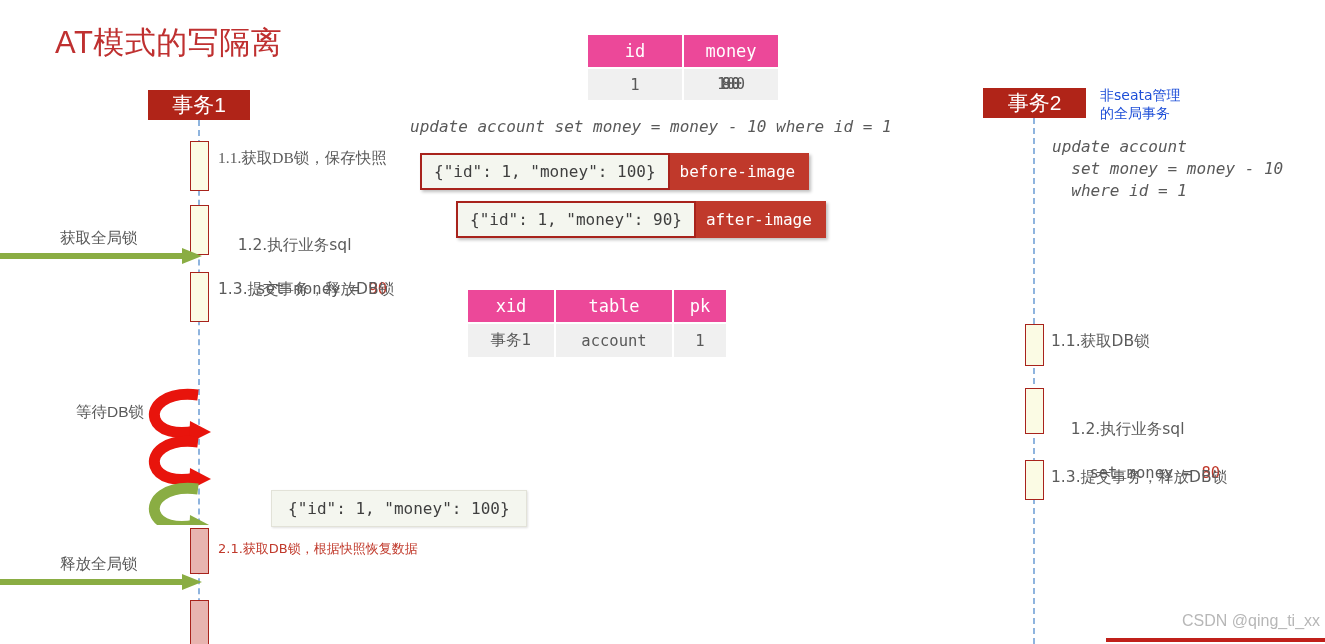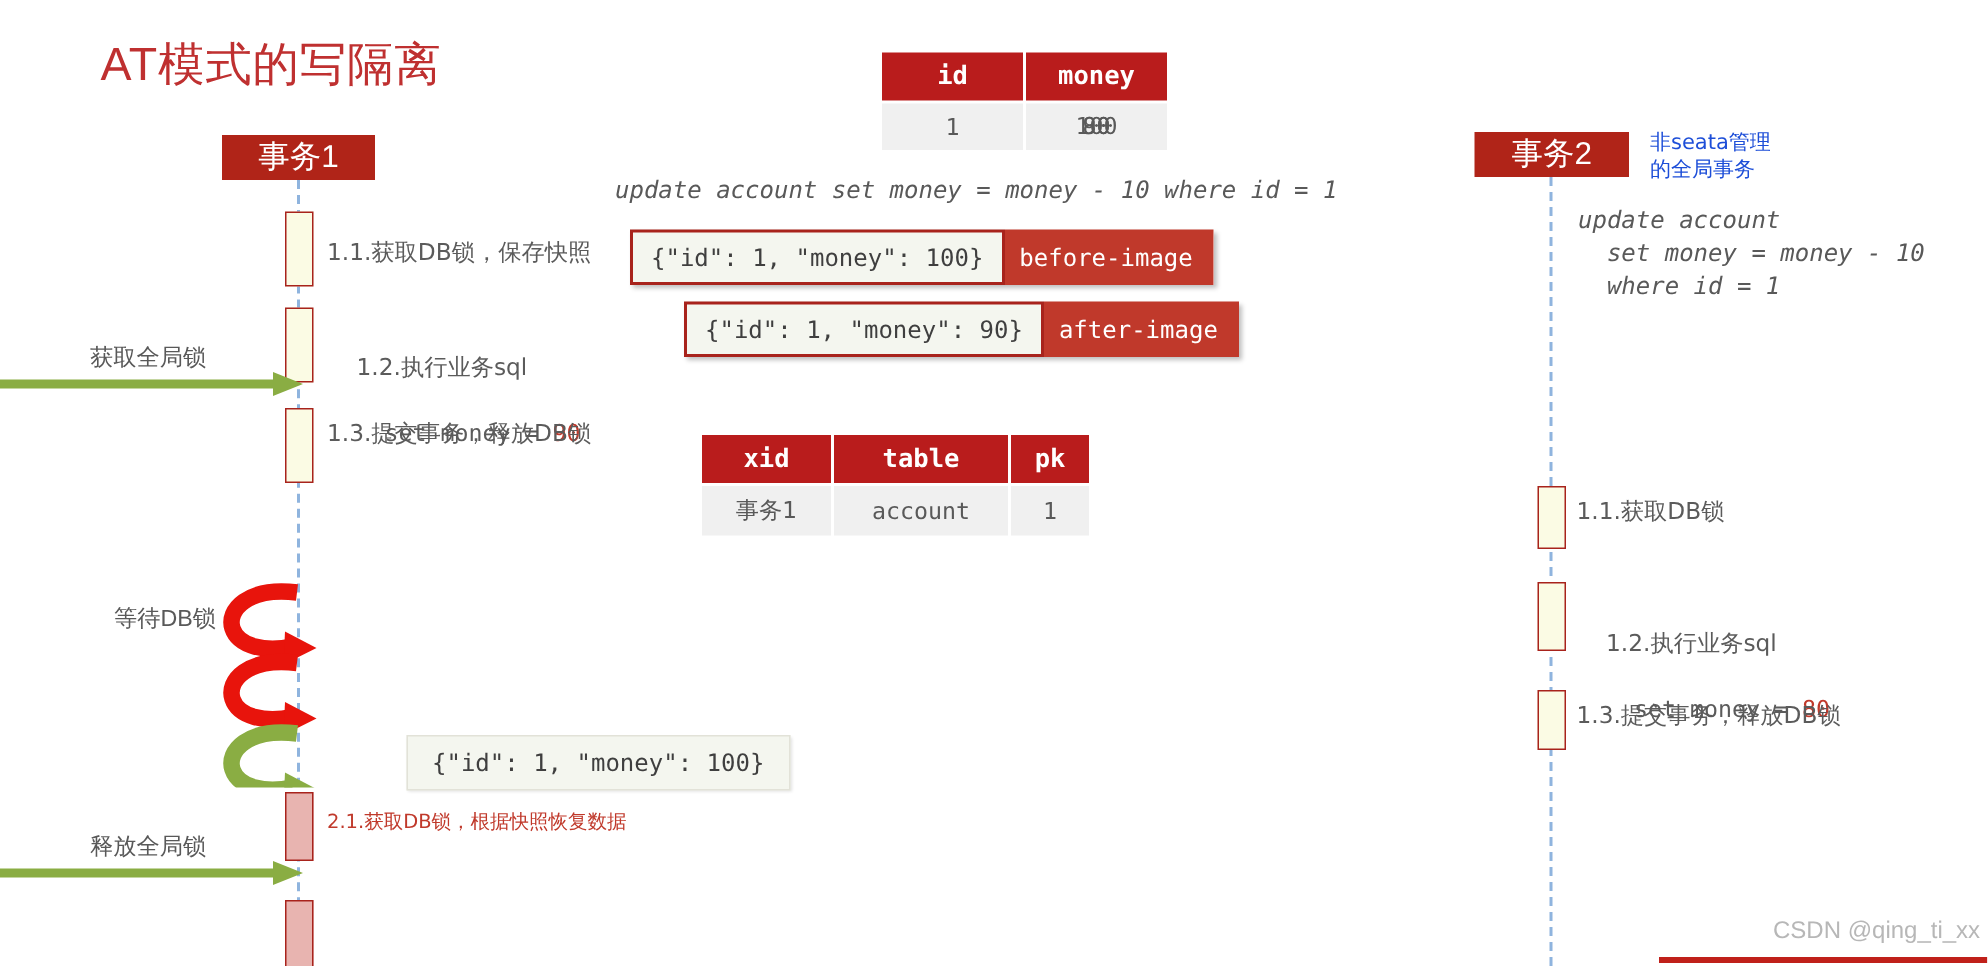--- a/index.html
+++ b/index.html
@@ -20,21 +20,20 @@
   .abs { position: absolute; }
 
   
   #page-title {
     left: 55px; top: 22px;
     font-size: 31px;
     color: #bf3030;
     font-family: "Liberation Sans", "DejaVu Sans", sans-serif;
     letter-spacing: 0.5px;
     white-space: nowrap;
-    margin-left: 12px;
   }
 
   
   .actor-box {
     background: #b02418;
     color: #ffffff;
     font-size: 21px;
     text-align: center;
     line-height: 30px;
     height: 30px;
@@ -85,24 +84,24 @@
     white-space: nowrap;
   }
 
   
   table.dbtable {
     border-collapse: separate;
     border-spacing: 2px;
     font-family: "DejaVu Sans Mono", "Liberation Mono", monospace;
   }
   table.dbtable th {
-    background: #b91c1c;
+    background: #ec4899;
     color: #ffffff;
     font-size: 17px;
-    font-weight: bold;
+    font-weight: normal;
     padding: 6px 4px;
     text-align: center;
   }
   table.dbtable td {
     background: #f0f0f0;
     color: #595959;
     font-size: 15.5px;
     padding: 6px 4px;
     text-align: center;
   }
@@ -220,21 +219,21 @@
 
   <div class="abs actor-box" style="left:148px; top:90px; width:102px;">事务1</div>
   <div class="abs lifeline" style="left:198px; top:120px; height:524px;"></div>
 
   <div class="abs activation" style="left:190px; top:141px; height:48px;"></div>
   <div class="abs activation" style="left:190px; top:205px; height:48px;"></div>
   <div class="abs activation" style="left:190px; top:272px; height:48px;"></div>
   <div class="abs activation rollback" style="left:190px; top:528px; height:44px;"></div>
   <div class="abs activation rollback" style="left:190px; top:600px; height:44px;"></div>
 
-  <div class="abs step" style="left:218px; top:157px;">1.1.获取DB锁，保存快照</div>
+  <div class="abs step" style="left:218px; top:147px;font-family:Liberation Serif, serif;">1.1.获取DB锁，保存快照</div>
 
   <div class="abs step" style="left:218px; top:212px;">
     <span>1.2.执行业务sql</span><br>
     <span class="mono">  set money = </span><span class="mono hl-red">90</span>
   </div>
 
   <div class="abs step" style="left:218px; top:278px;">1.3.提交事务，释放DB锁</div>
 
   <div class="abs step-red" style="left:218px; top:538px;">2.1.获取DB锁，根据快照恢复数据</div>
 

